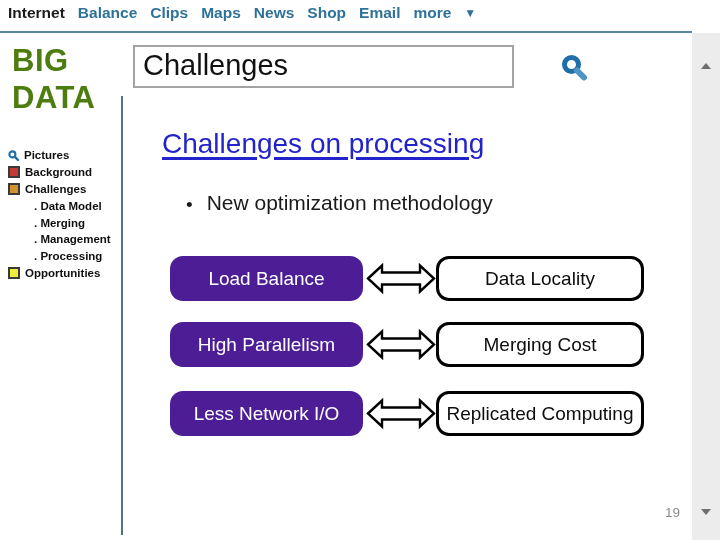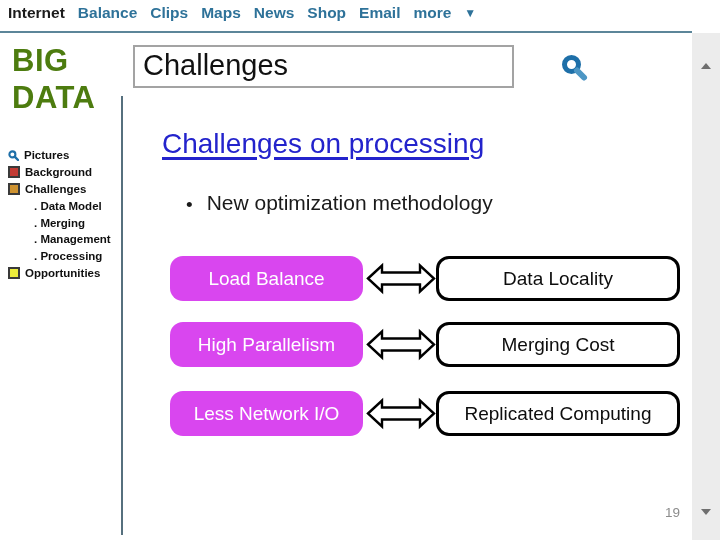--- a/index.html
+++ b/index.html
@@ -46,24 +46,24 @@
   
   .heading{position:absolute;left:150px;top:116px;margin:12px;font-size:28px;font-weight:normal;
            color:#2323CC;text-decoration:underline;text-decoration-thickness:2.5px;
            text-underline-offset:4px;}
   .bullet-line{position:absolute;left:186px;top:191px;display:flex;gap:14px;
                font-size:21px;color:#1a1a1a;}
   .bullet-dot{font-size:19px;line-height:27px;}
 
   .connect-row{position:absolute;left:0;width:720px;height:45px;}
   .row1{top:256px;} .row2{top:322px;} .row3{top:391px;}
-  .box-black{position:absolute;left:170px;top:0;width:193px;height:45px;background:#d946ef;
+  .box-black{position:absolute;left:170px;top:0;width:193px;height:45px;background:#4c1d95;
              color:#fff;border-radius:13px;display:flex;align-items:center;justify-content:center;
              font-size:19px;}
-  .box-white{position:absolute;left:436px;top:0;width:244px;height:45px;background:#fff;
+  .box-white{position:absolute;left:436px;top:0;width:208px;height:45px;background:#fff;
              box-sizing:border-box;border:3px solid #000;border-radius:13px;color:#0d0d0d;
              display:flex;align-items:center;justify-content:center;font-size:19px;}
   .arrow{position:absolute;left:366px;top:5px;width:70px;height:35px;}
 
   .pagenum{position:absolute;left:652px;top:505px;width:28px;text-align:right;
            font-size:13.5px;color:#8C8C8C;}
 </style>
 </head>
 <body>
 

